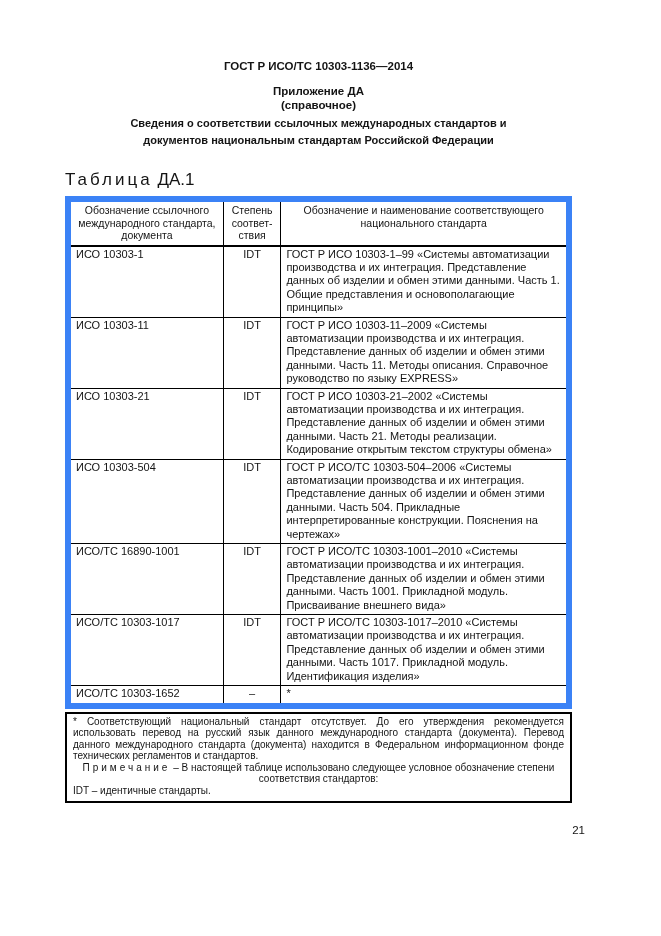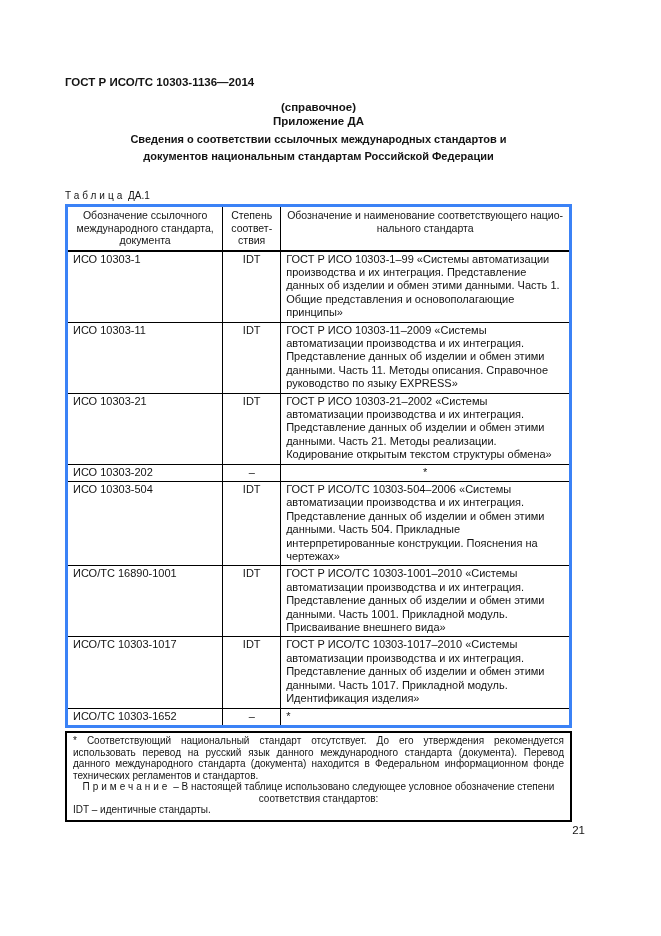--- a/index.html
+++ b/index.html
@@ -15,54 +15,54 @@
     color: #141414;
     overflow: hidden;
   }
   .content {
     position: absolute;
     left: 65px;
     top: 0;
     width: 507px;
   }
   .doc-number {
-    padding-top: 76px;
-    text-align: left;
+    padding-top: 60px;
+    text-align: center;
     font-weight: bold;
     font-size: 11.5px;
     line-height: 13px;
   }
   .appendix {
     margin-top: 11px;
     text-align: center;
     font-weight: bold;
     font-size: 11.5px;
     line-height: 14px;
   }
   .main-title {
     margin-top: 3px;
     text-align: center;
     font-weight: bold;
     font-size: 11px;
     line-height: 17px;
   }
   .table-caption {
     margin-top: 24px;
-    font-size: 10px;
+    font-size: 17px;
     line-height: 13px;
   }
   .table-caption .spaced {
     letter-spacing: 3px;
   }
   table.std {
     width: 100%;
     border-collapse: collapse;
     table-layout: fixed;
-    margin-top: 2px;
-    border: 3px solid #3b82f6;
+    margin-top: 10px;
+    border: 6px solid #3b82f6;
   }
   table.std th, table.std td {
     border: 1px solid #000;
     vertical-align: top;
     padding: 1px 5px 2px 5px;
   }
   table.std th {
     font-weight: normal;
     text-align: center;
     font-size: 10.5px;
@@ -97,22 +97,22 @@
   }
 </style>
 </head>
 <body>
 
 <div class="content">
 
   <div class="doc-number">ГОСТ Р ИСО/ТС 10303-1136—2014</div>
 
   <div class="appendix">
+    <div>Приложение ДА</div>
     <div>(справочное)</div>
-    <div>Приложение ДА</div>
   </div>
 
   <div class="main-title">
     <div>Сведения о соответствии ссылочных международных стандартов и</div>
     <div>документов национальным стандартам Российской Федерации</div>
   </div>
 
   <div class="table-caption">
     <span class="spaced">Таблица</span>
     <span>ДА.1</span>
@@ -141,25 +141,20 @@
         <td>ИСО 10303-11</td>
         <td class="c">IDT</td>
         <td>ГОСТ Р ИСО 10303-11–2009 «Системы автоматизации производства и их интеграция. Представление данных об изделии и обмен этими данными. Часть 11. Методы описания. Справочное руководство по языку EXPRESS»</td>
       </tr>
       <tr>
         <td>ИСО 10303-21</td>
         <td class="c">IDT</td>
         <td>ГОСТ Р ИСО 10303-21–2002 «Системы автоматизации производства и их интеграция. Представление данных об изделии и обмен этими данными. Часть 21. Методы реализации. Кодирование открытым текстом структуры обмена»</td>
       </tr>
       <tr>
-        <td>ИСО 10303-202</td>
-        <td class="c">–</td>
-        <td class="c">*</td>
-      </tr>
-      <tr>
         <td>ИСО 10303-504</td>
         <td class="c">IDT</td>
         <td>ГОСТ Р ИСО/ТС 10303-504–2006 «Системы автоматизации производства и их интеграция. Представление данных об изделии и обмен этими данными. Часть 504. Прикладные интерпретированные конструкции. Пояснения на чертежах»</td>
       </tr>
       <tr>
         <td>ИСО/ТС 16890-1001</td>
         <td class="c">IDT</td>
         <td>ГОСТ Р ИСО/ТС 10303-1001–2010 «Системы автоматизации производства и их интеграция. Представление данных об изделии и обмен этими данными. Часть 1001. Прикладной модуль. Присваивание внешнего вида»</td>
       </tr>
       <tr>

